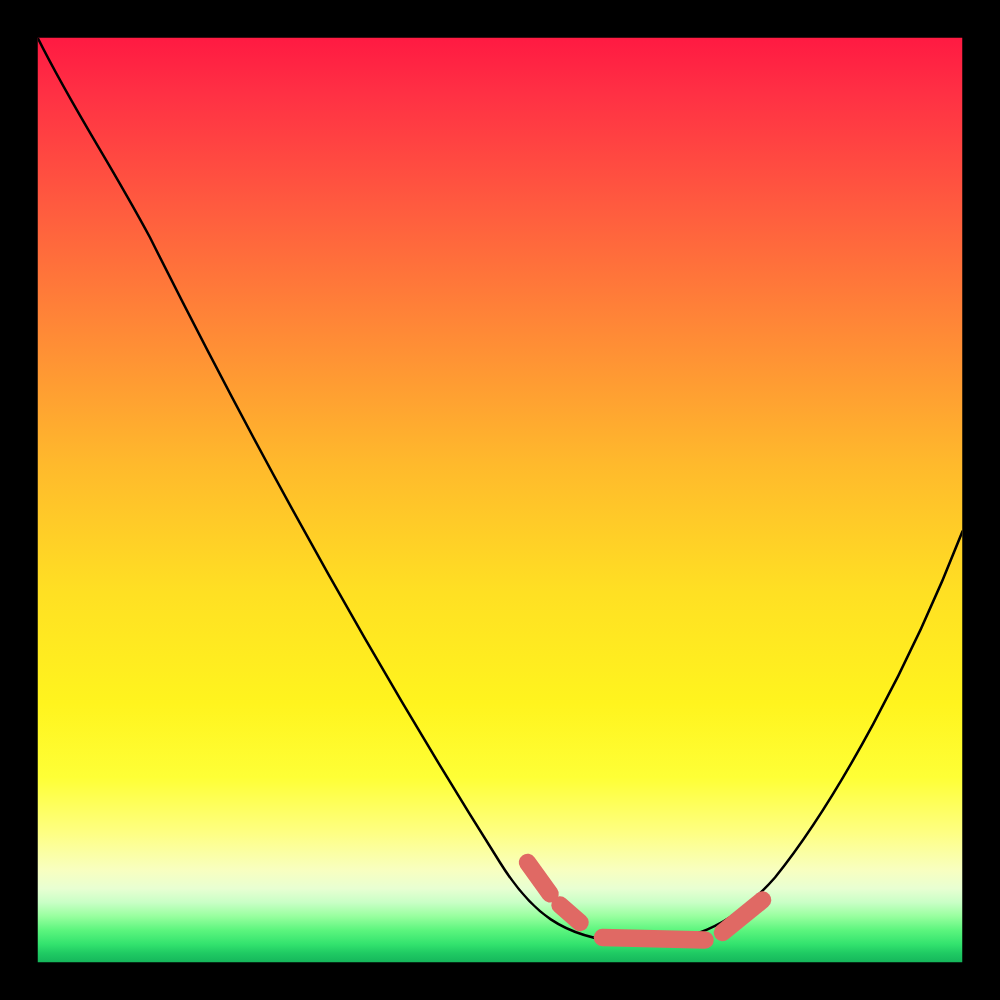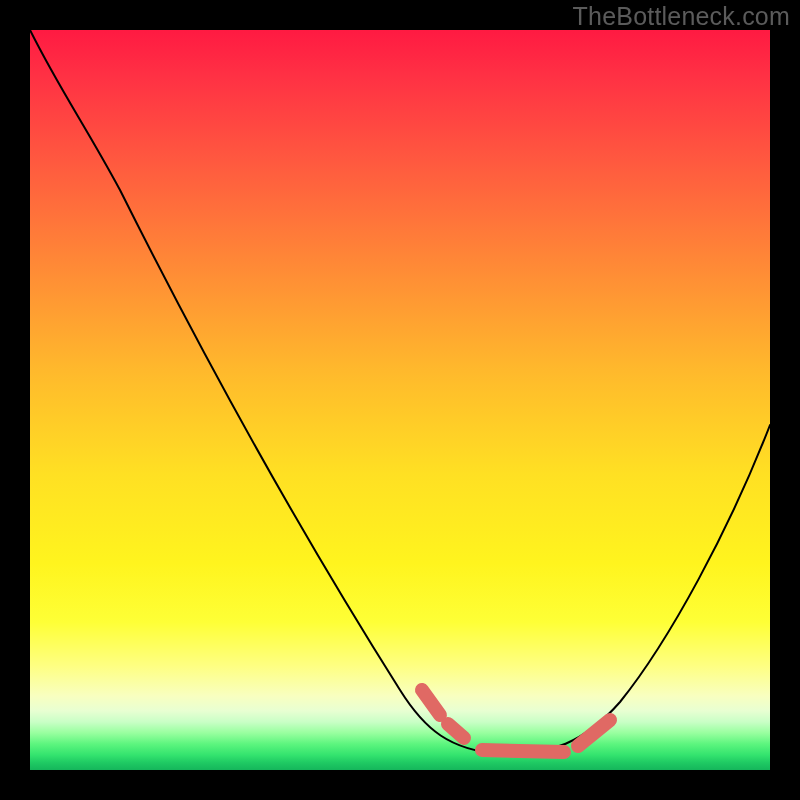--- a/index.html
+++ b/index.html
@@ -83,21 +83,20 @@
     stroke-width: 14;
     stroke-linecap: round;
     fill: none;
   }
 </style>
 </head>
 <body>
 
 <div class="frame">
 
-  <div class="watermark">TheBottleneck.com</div>
 
   <div class="plot-area">
     <div class="gradient"></div>
 
     <svg class="curves" viewBox="0 0 740 740" preserveAspectRatio="none">
 
       <path class="curve-stroke" d="M 0 0
                C 30 60, 55 95, 90 160
                C 150 280, 250 470, 370 660
                C 395 700, 420 720, 470 724

